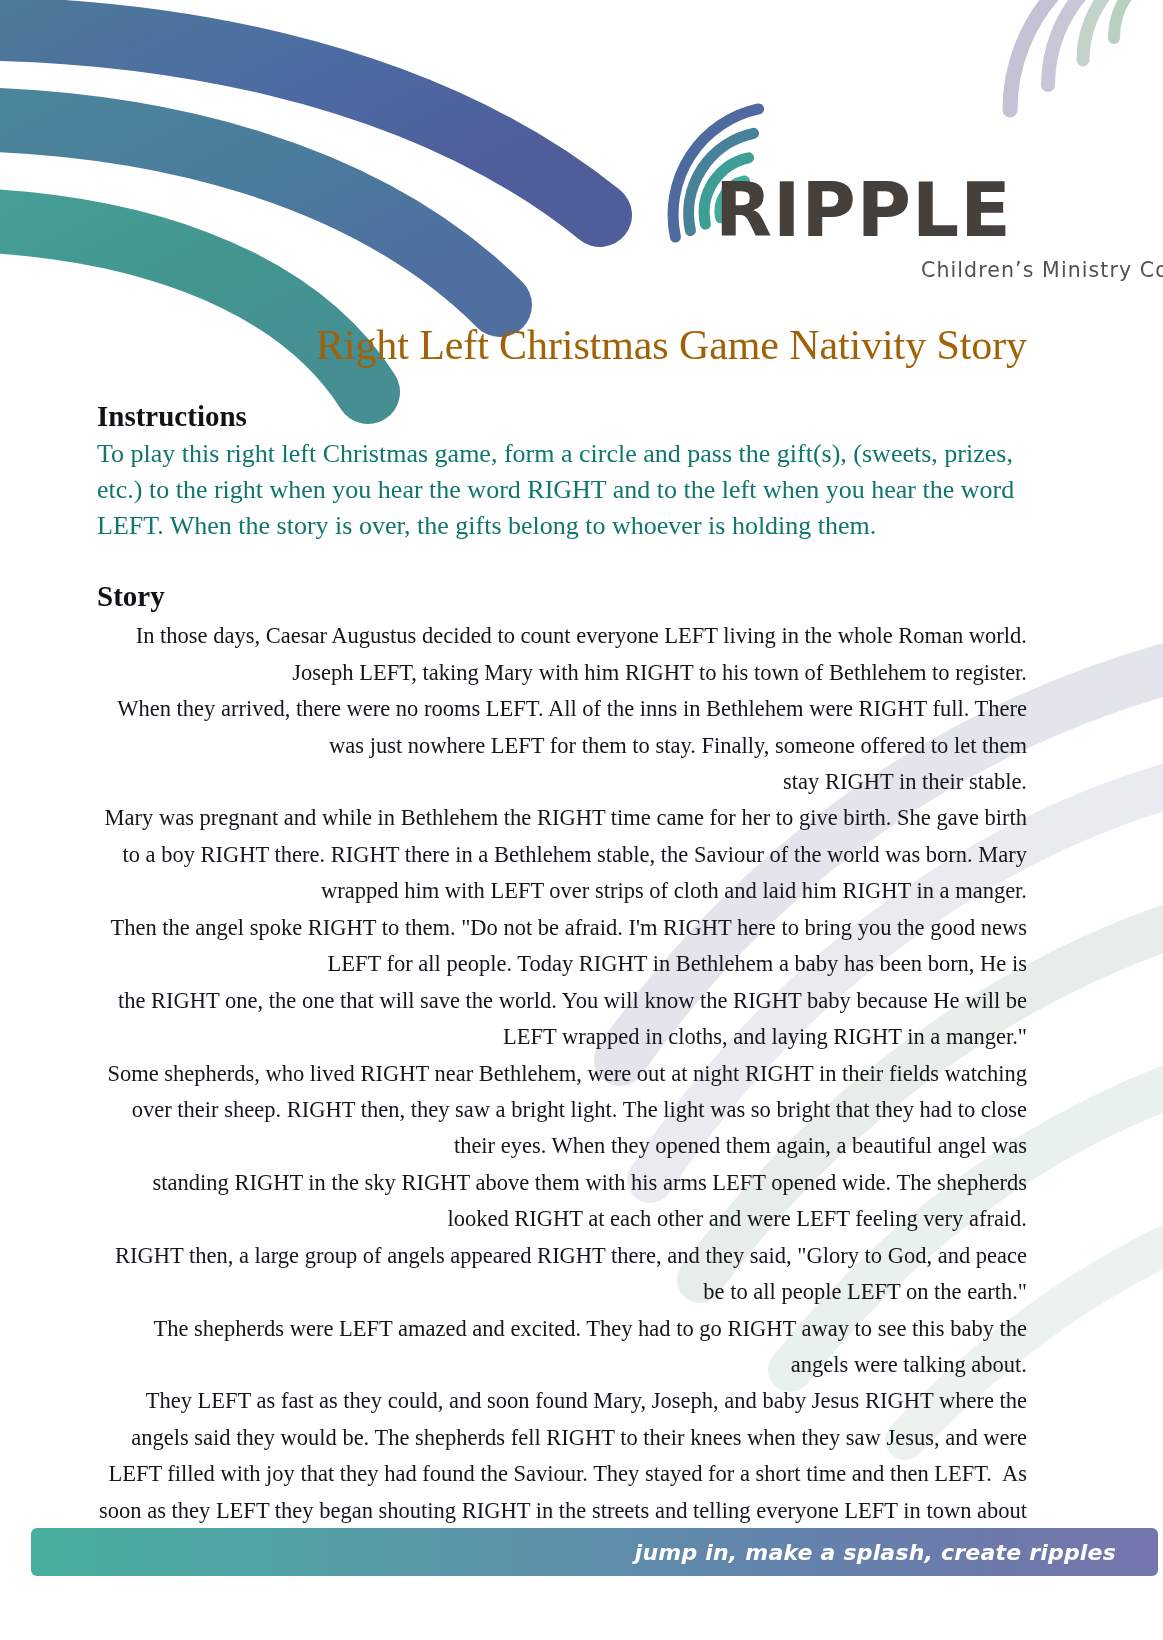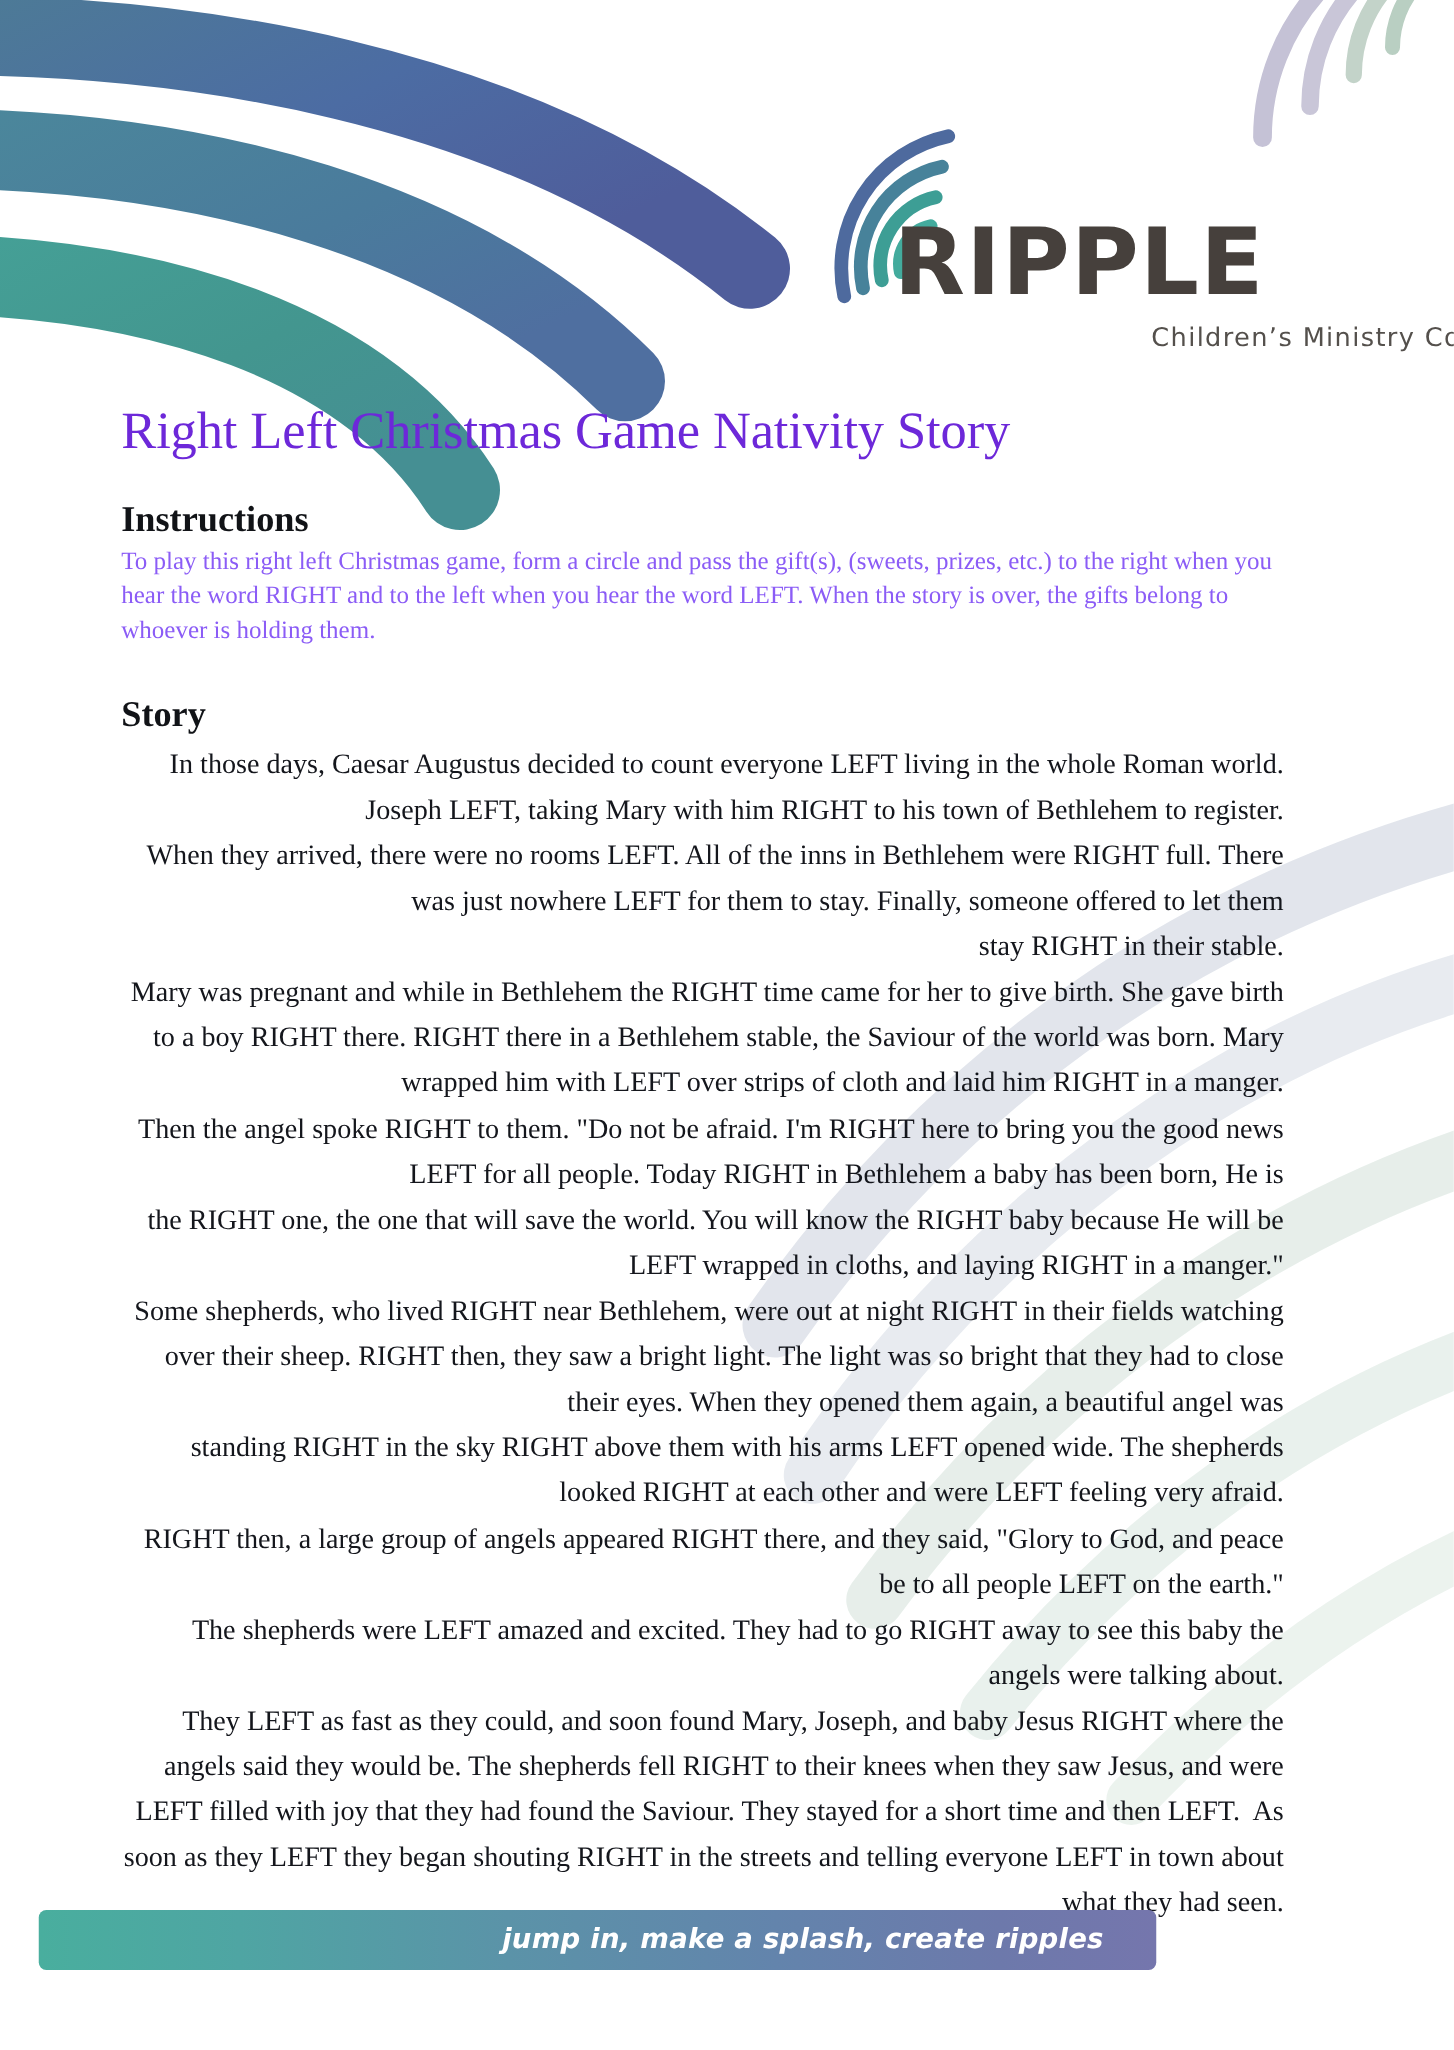--- a/index.html
+++ b/index.html
@@ -69,57 +69,58 @@
     top: 322px;
     width: 930px;
   }
 
   .doc-title {
     font-family: "Liberation Serif", serif;
     font-size: 42px;
     font-weight: normal;
     line-height: 1.12;
     margin: 0 0 30px 0;
-    color: #6d28d9;
+    color: #a16207;
     letter-spacing: -0.1px;
+    text-align: right;
   }
 
   .section-head {
     font-family: "Liberation Serif", serif;
     font-size: 29px;
     font-weight: bold;
     margin: 16px 0 2px 0;
     line-height: 1.2;
     color: #111317;
   }
 
   .body-text {
-    font-size: 20px;
+    font-size: 26px;
     line-height: 1.38;
     margin: 0;
-    color: #8b5cf6;
+    color: #0f766e;
   }
 
   .instructions-block { margin-bottom: 36px; }
 
   .story-line {
     font-size: 22.5px;
     line-height: 1.62;
     margin: 0;
     color: #14161c;
     white-space: pre-wrap;
   }
   .story-body { margin-top: 4px; text-align: right; }
 
   
   .footer-bar {
     position: absolute;
     left: 31px;
     top: 1528px;
-    width: 894px;
+    width: 1127px;
     height: 48px;
     border-radius: 6px;
     background: linear-gradient(90deg, #49ae9e 0%, #4fa5a3 18%, #5b93a8 42%, #6384ac 66%, #6d79ab 86%, #7576ad 100%);
     z-index: 3;
   }
   .footer-text {
     position: absolute;
     right: 42px;
     top: 50%;
     transform: translateY(-50%);

